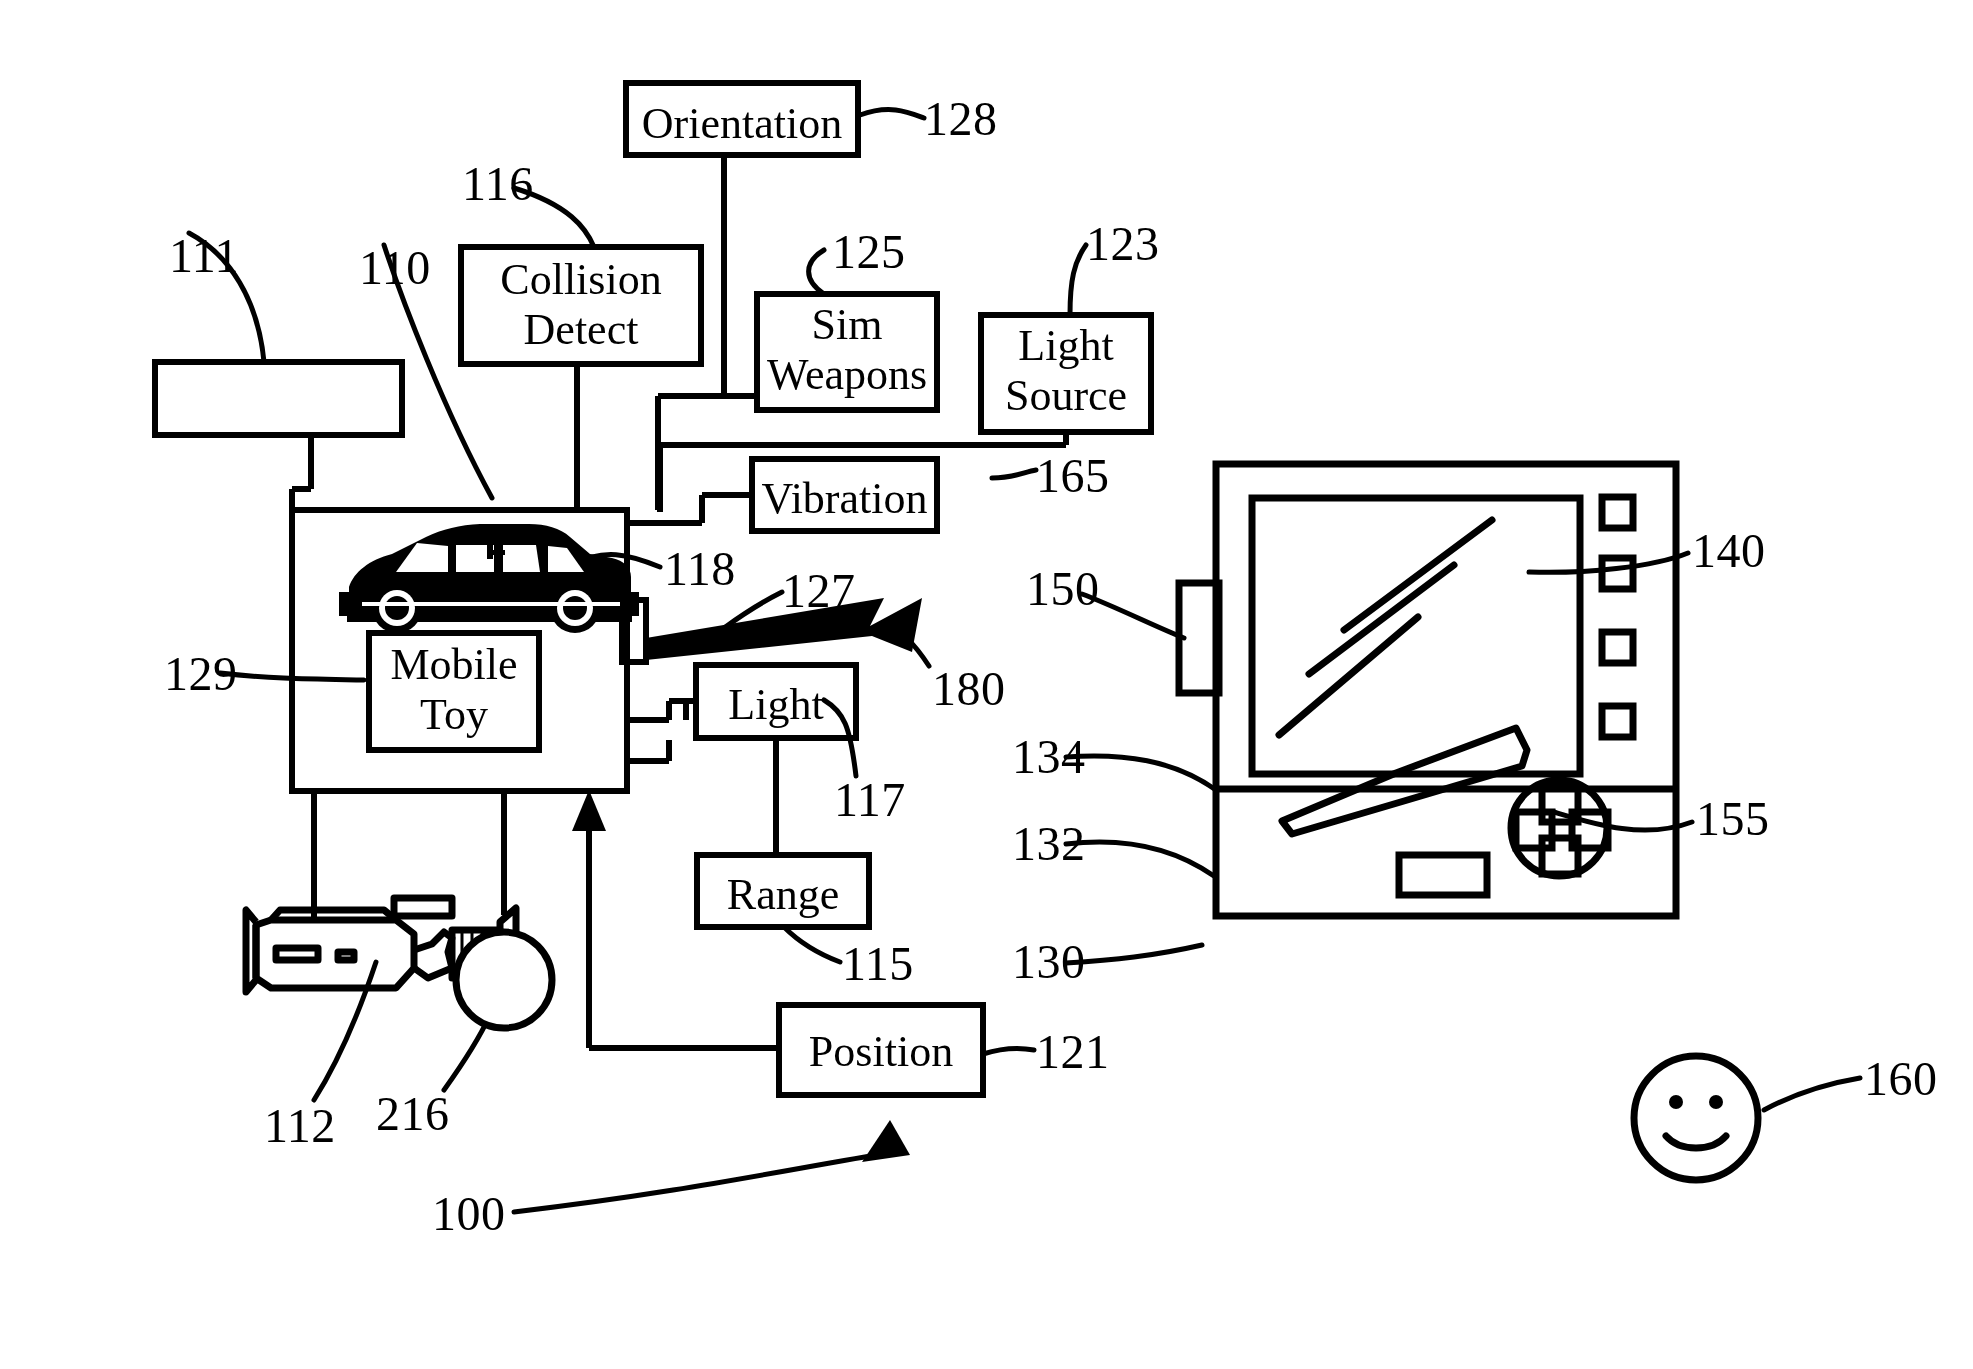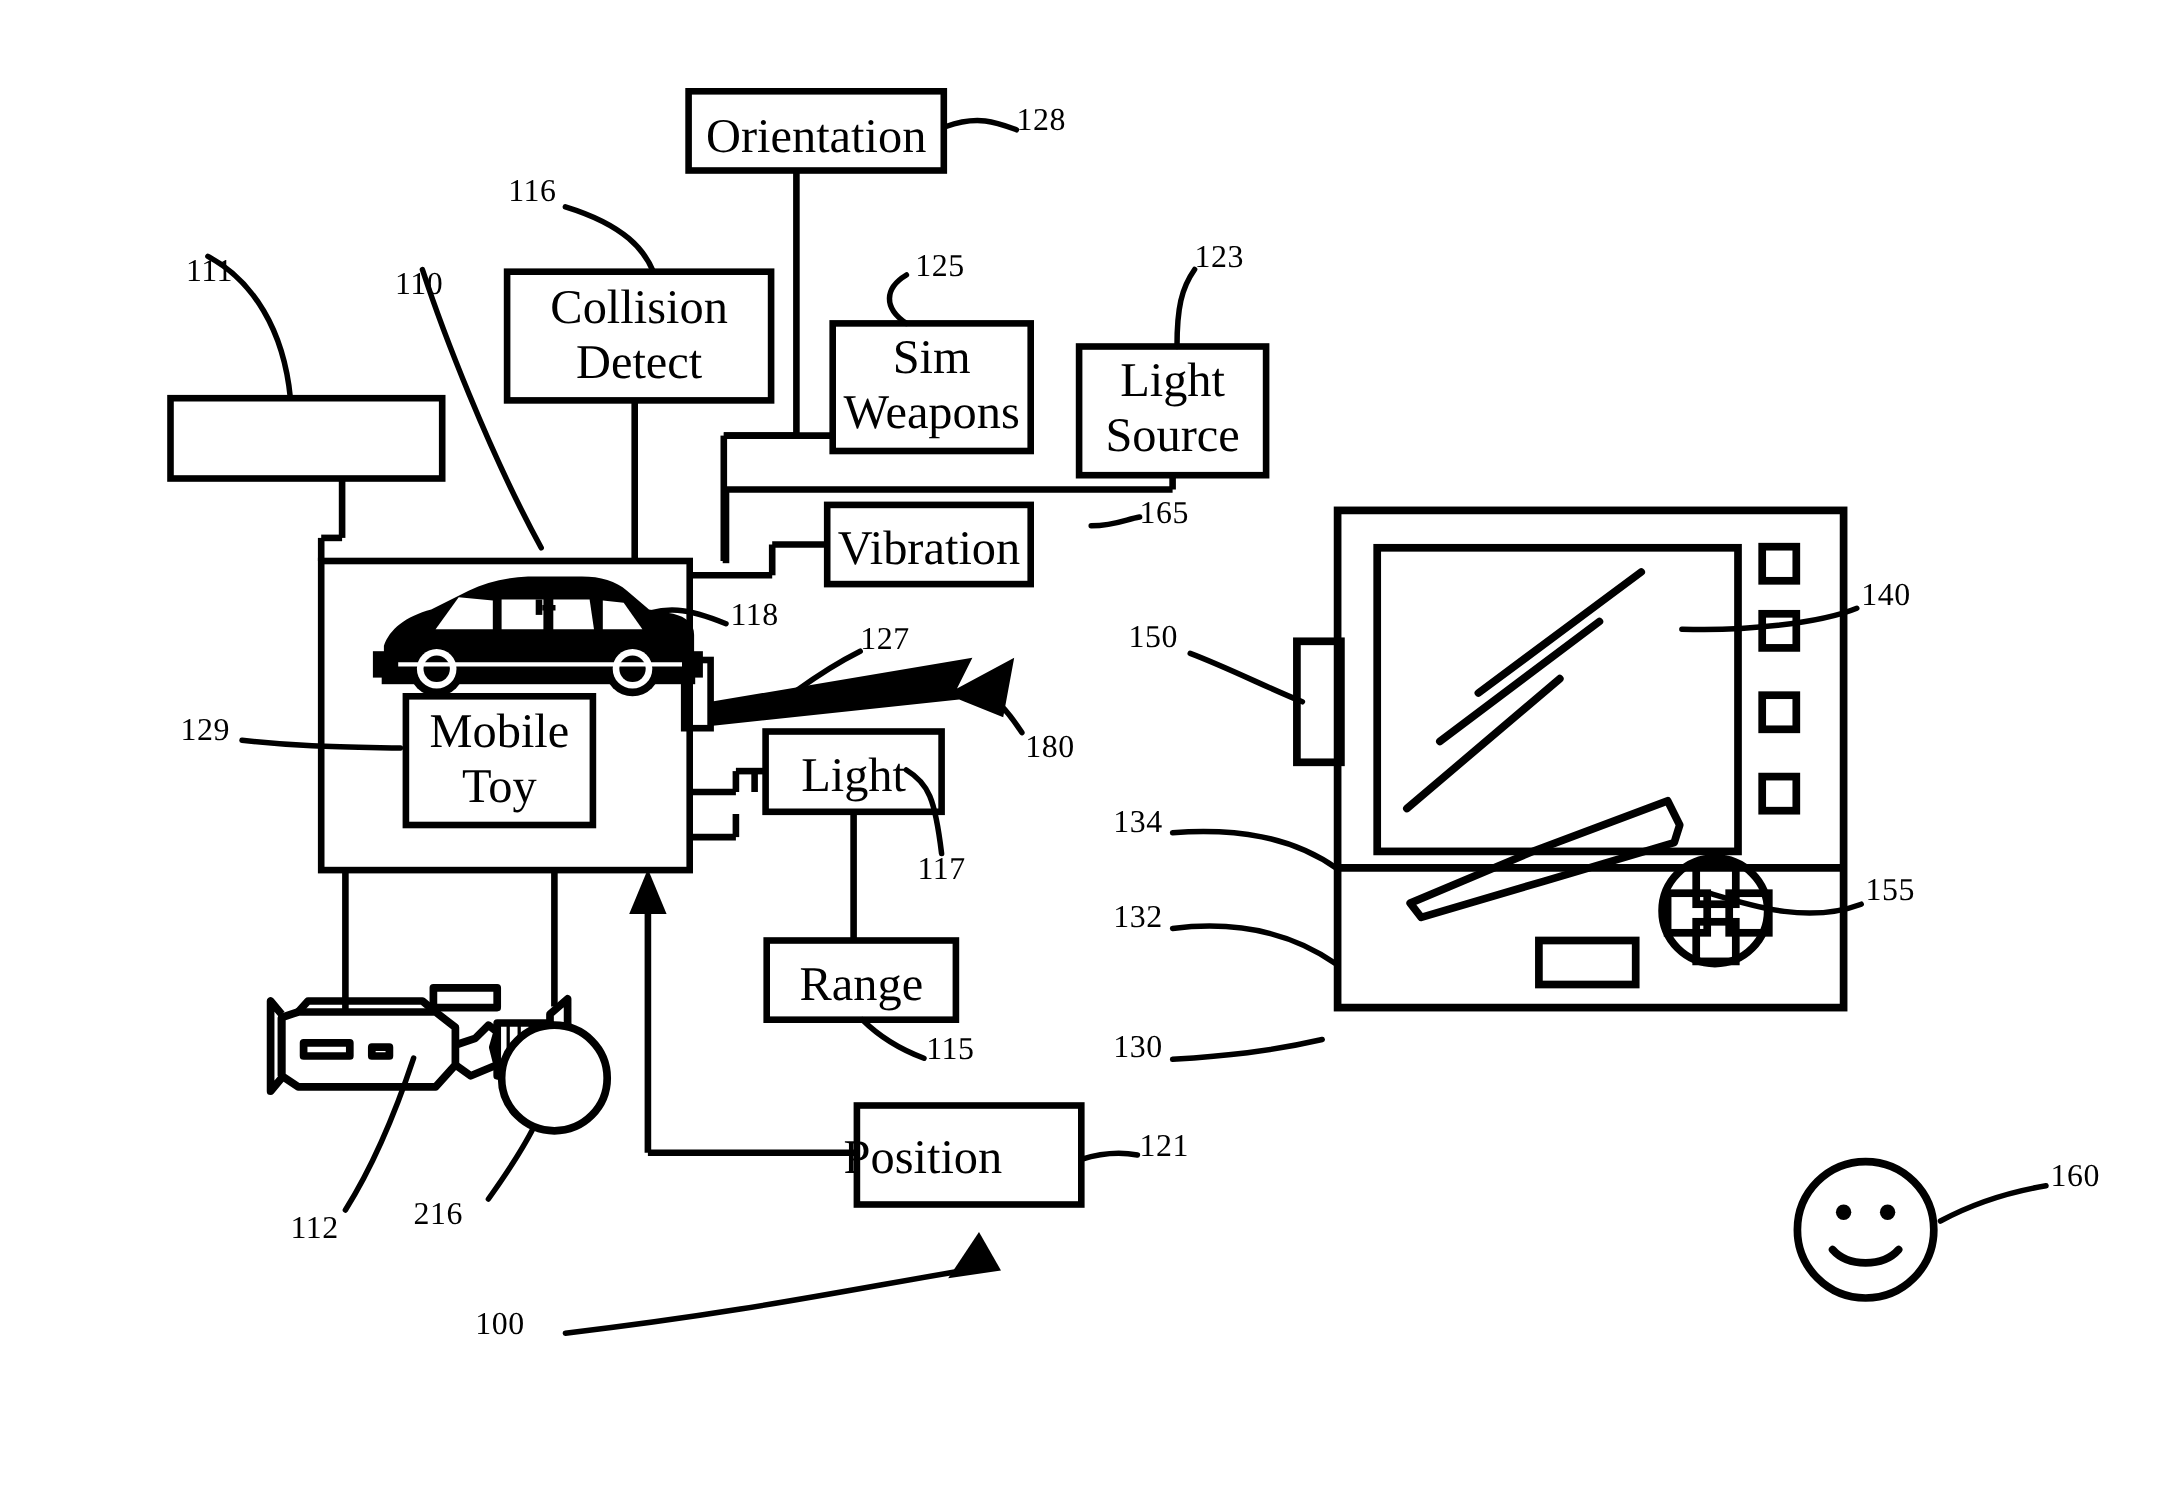--- a/index.html
+++ b/index.html
@@ -28,21 +28,21 @@
   .lbl {
     position: absolute;
     font-family: "Liberation Serif", "DejaVu Serif", serif;
     color: #000000;
     white-space: nowrap;
     line-height: 1;
     user-select: none;
   }
   
   .ref {
-    font-size: 29px;
+    font-size: 48px;
     letter-spacing: 0.5px;
   }
   
   .boxtext {
     font-size: 44px;
     text-align: center;
     line-height: 1.06;
   }
   .boxtext.two-line { line-height: 1.02; }
   .caption {
@@ -292,21 +292,21 @@
   <div class="lbl boxtext two-line" style="left:959px; top:324px; width:166px;">Light</div>
   <div class="lbl boxtext two-line" style="left:949px; top:374px; width:186px;">Source</div>
 
 
   <div class="lbl boxtext" style="left:730px; top:476px; width:181px;">Vibration</div>
 
   <div class="lbl boxtext" style="left:674px; top:682px; width:156px;">Light</div>
 
   <div class="lbl boxtext" style="left:675px; top:872px; width:168px;">Range</div>
 
-  <div class="lbl boxtext" style="left:715px; top:1029px; width:200px;">Position</div>
+  <div class="lbl boxtext" style="left:757px; top:1029px; width:200px;">Position</div>
 
   <div class="lbl boxtext two-line" style="left:338px; top:643px; width:184px;">Mobile</div>
   <div class="lbl boxtext two-line" style="left:347px; top:693px; width:166px;">Toy</div>
 
 
   <div class="lbl ref" style="left:900px; top:95px;">128</div>
   <div class="lbl ref" style="left:438px; top:160px;">116</div>
   <div class="lbl ref" style="left:145px; top:232px;">111</div>
   <div class="lbl ref" style="left:335px; top:244px;">110</div>
   <div class="lbl ref" style="left:808px; top:228px;">125</div>

